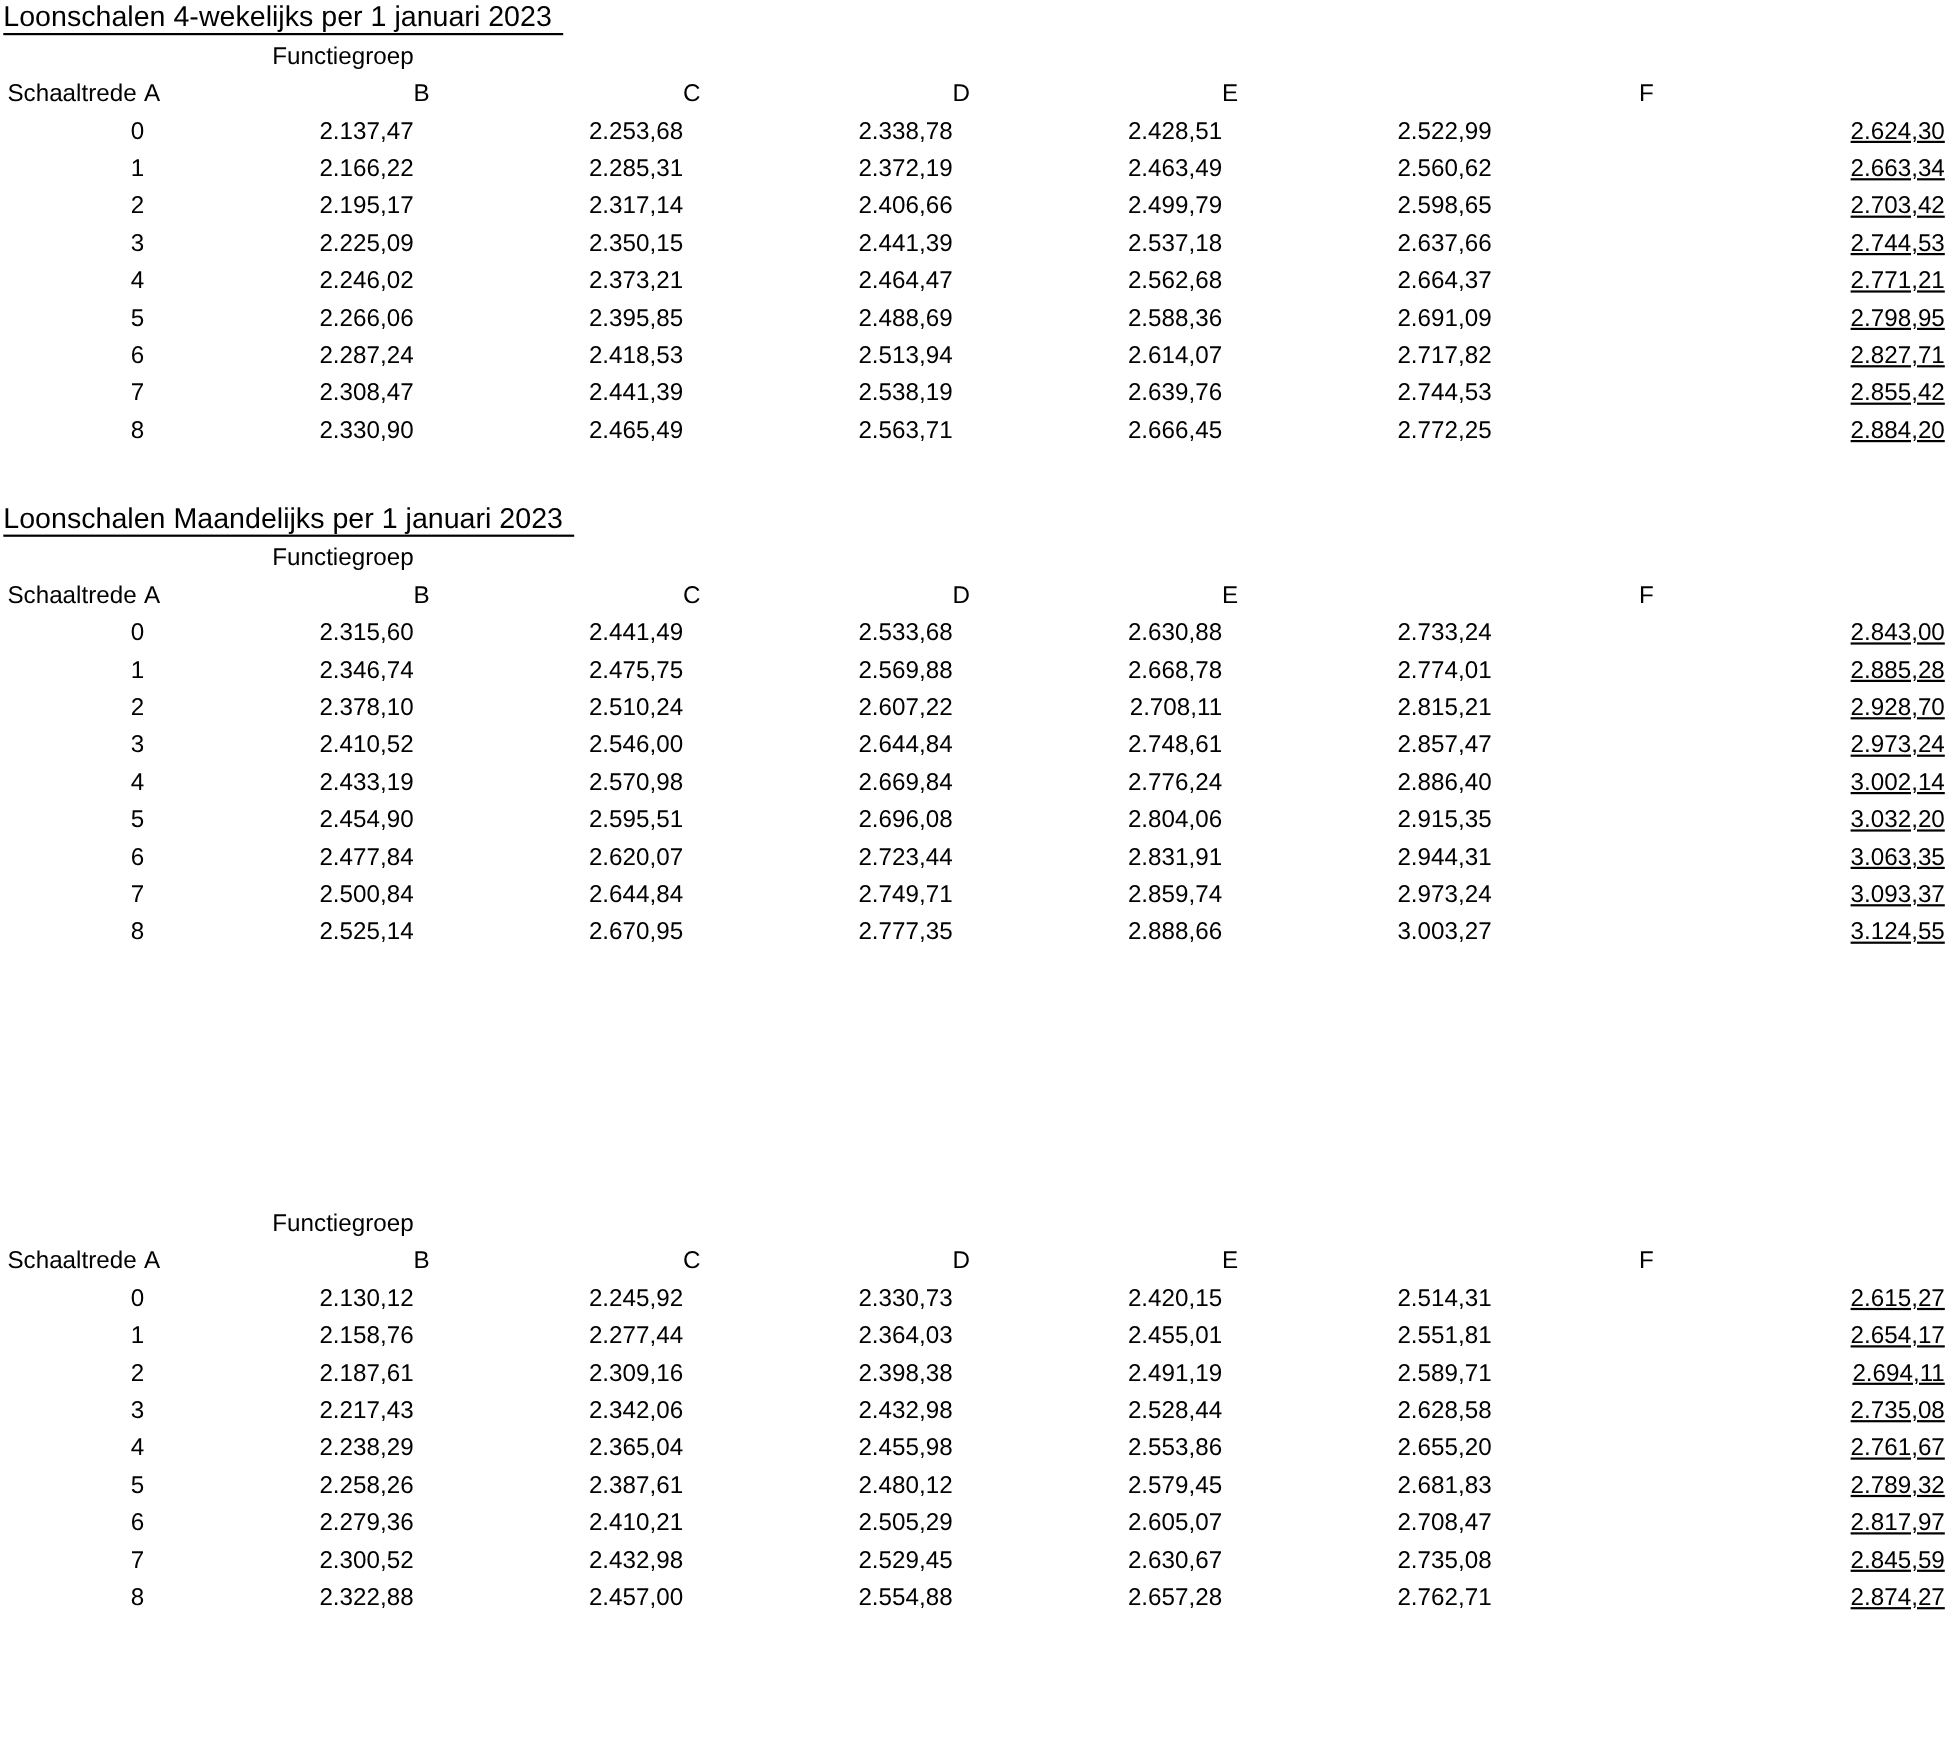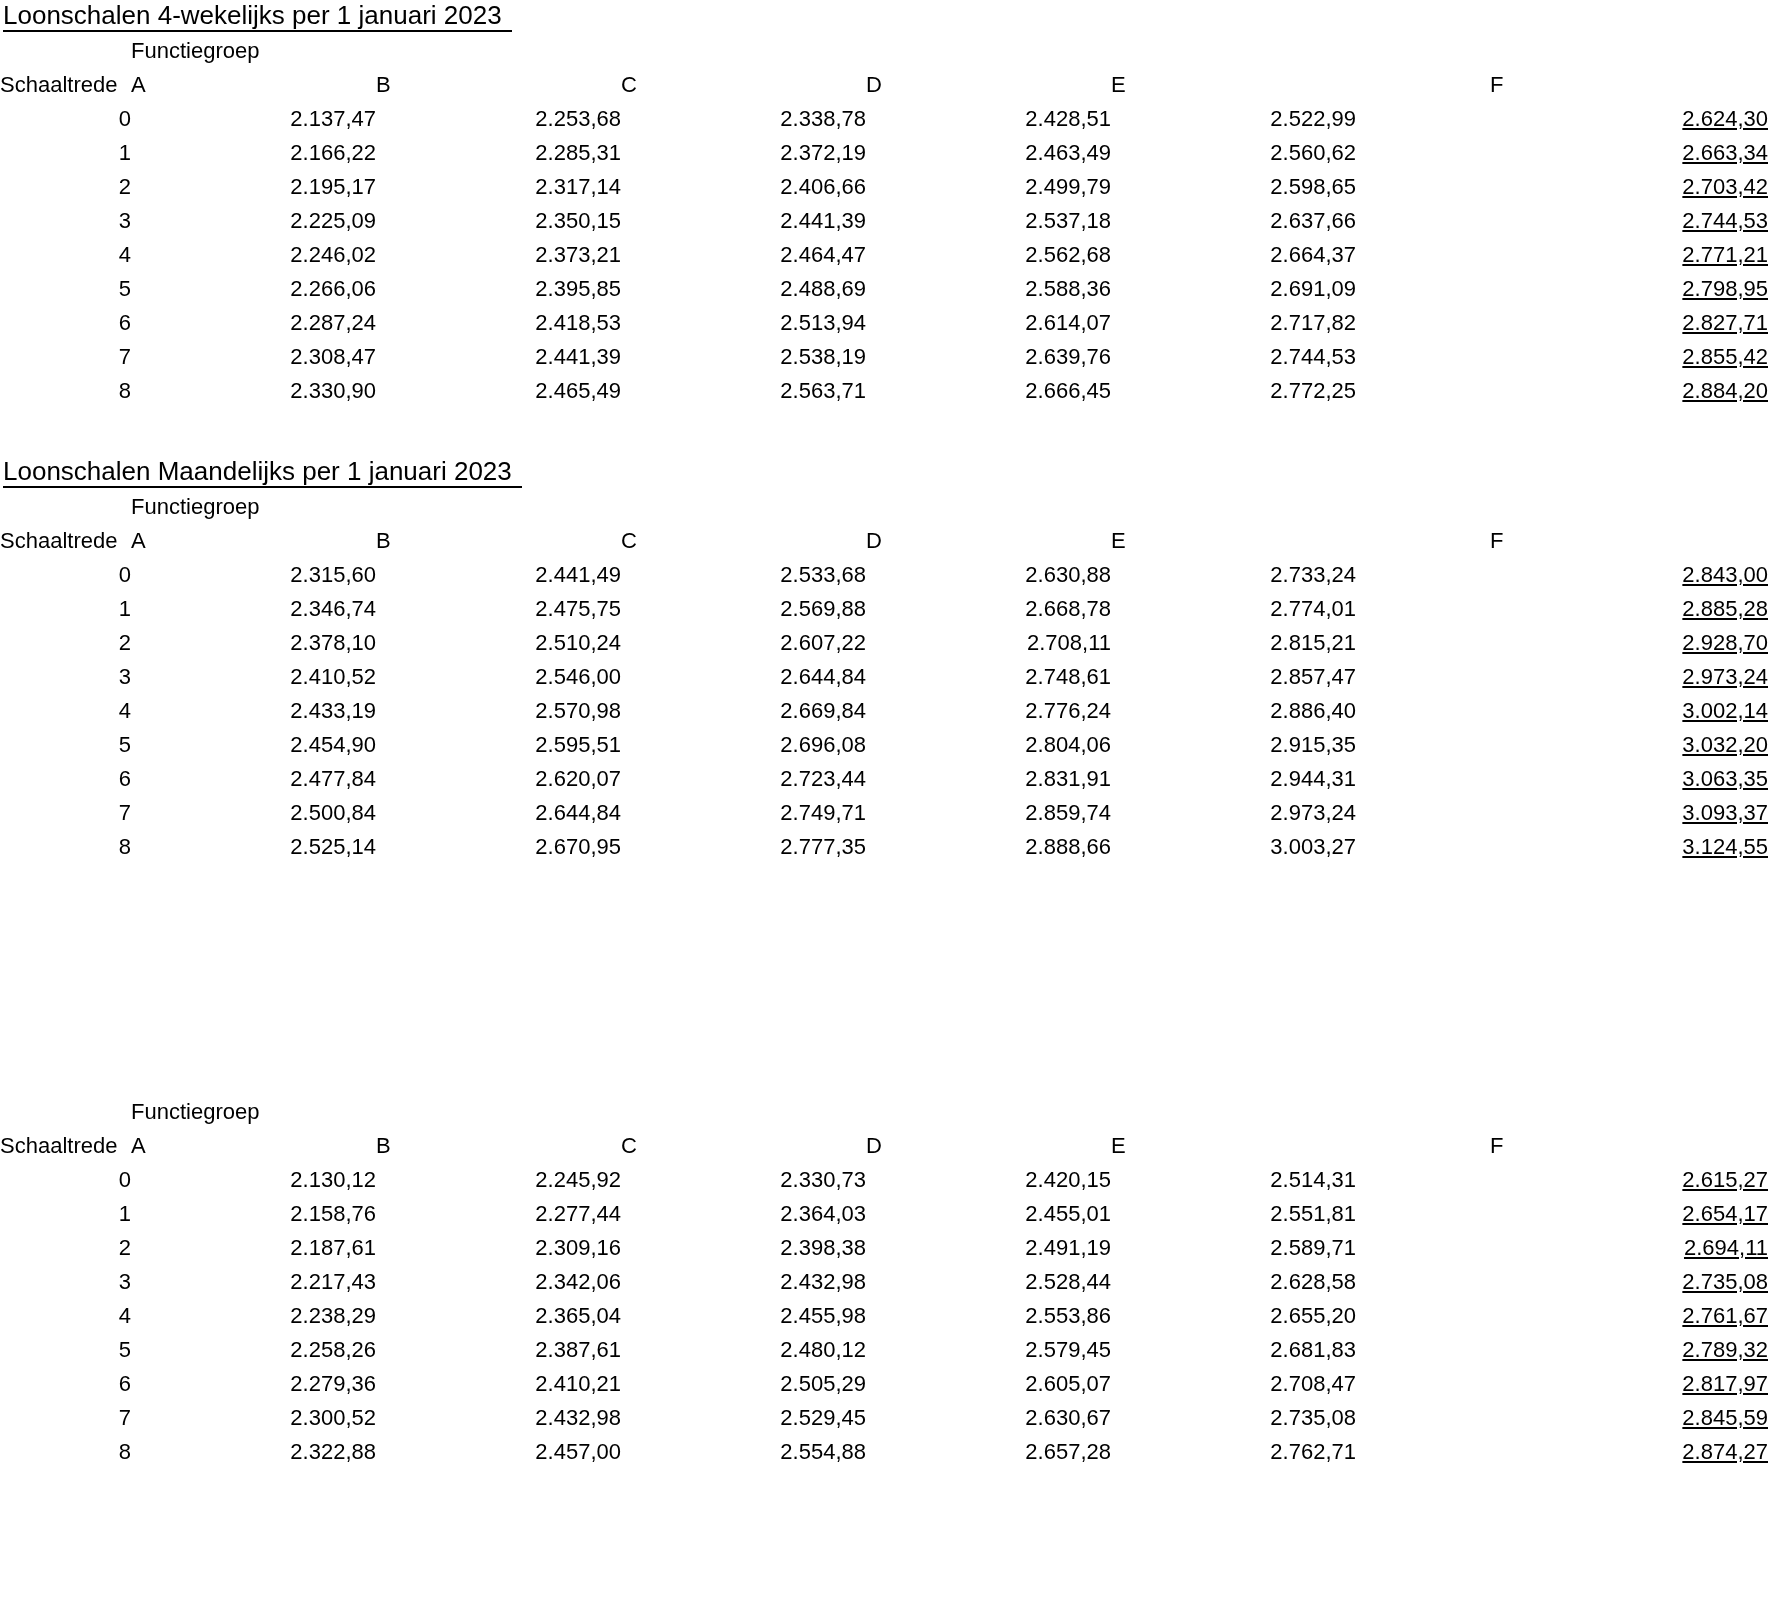--- a/index.html
+++ b/index.html
@@ -44,22 +44,22 @@
     padding: 0;
     height: 34px;
     line-height: 34px;
     white-space: nowrap;
     overflow: visible;
   }
   col.c-step { width: 131px; }
   col.c-val  { width: 245px; }
   col.c-last { width: 416px; }
 
-  td.grouphdr { padding-left: 114px; text-align: left; }
-  td.rowhdr   { padding-left: 3px;  text-align: left; }
+  td.grouphdr { padding-left: 114px; text-align: right; }
+  td.rowhdr   { padding-left: 3px;  text-align: center; }
   td.colhdr   { padding-left: 114px; text-align: left; }
   td.colhdr.last { padding-left: 134px; }
   td.stepcell { text-align: right; padding-right: 24px; }
   td.valcell  { text-align: right; padding-right: 26px; }
   td.valcell.last { padding-right: 4px; text-decoration: underline; }
 </style>
 </head>
 <body>
 
 <div class="sheet">

